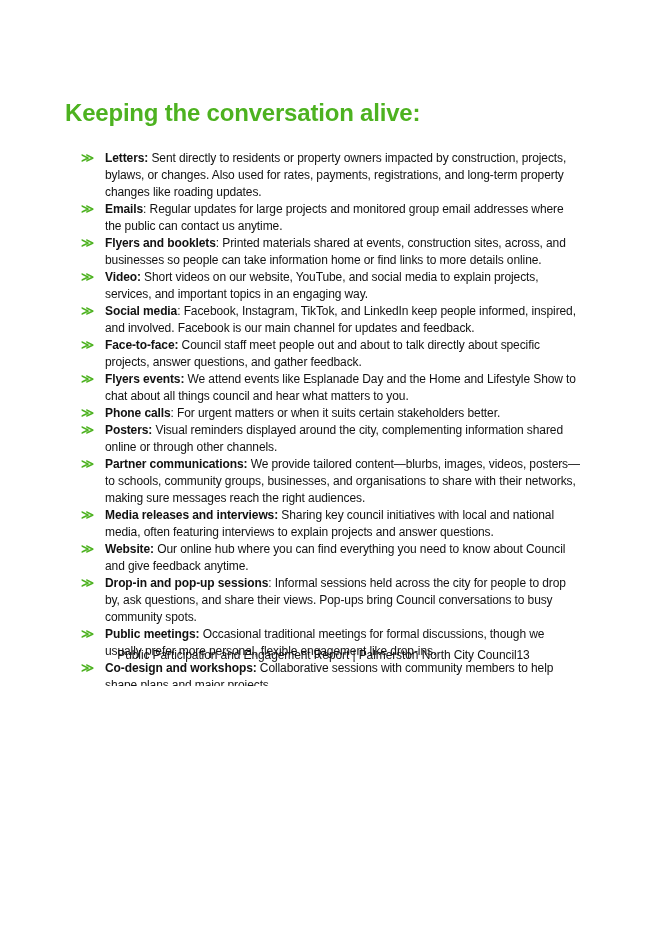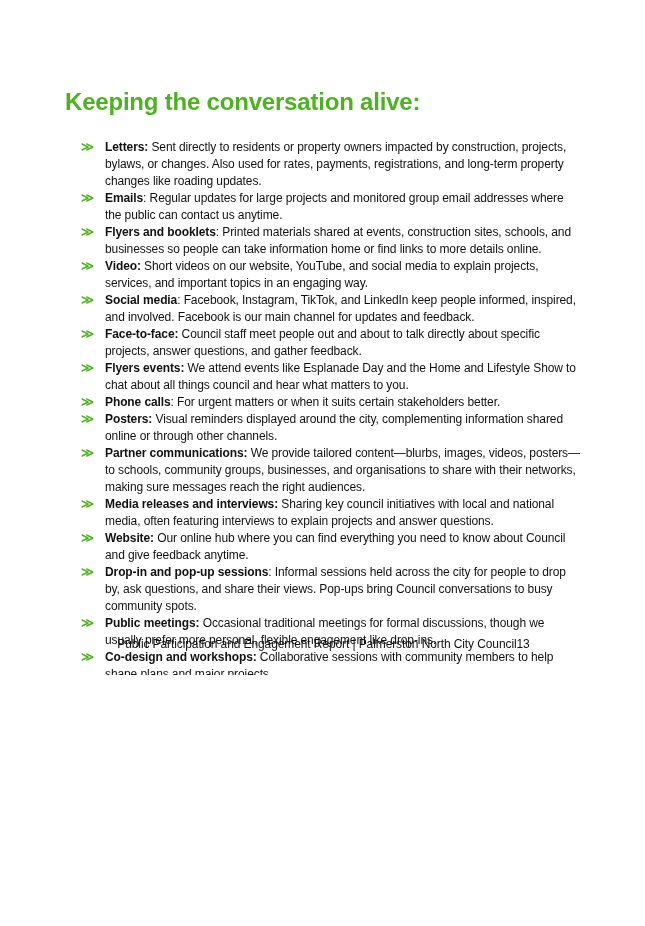--- a/index.html
+++ b/index.html
@@ -8,21 +8,21 @@
   body {
     font-family: "Liberation Sans", sans-serif;
     color: var(--ink);
   }
   .page {
     position: relative;
     width: 645px;
     height: 674px;
     background: #ffffff;
     overflow: hidden;
-    margin: 1px auto;
+    margin: 12px auto;
   }
   .content {
     position: absolute;
     left: 65px;
     right: 63px;
     top: 0;
   }
   .doc-title {
     margin-top: 82px;
     color: var(--accent);
@@ -78,21 +78,21 @@
   <div class="content">
 
     <h1 class="doc-title">
         <div>Keeping the conversation alive:</div>
       </h1>
 
 
     <ul class="channel-list">
       <li class="channel-item"><span class="bullet">≫</span><span class="term">Letters:</span><span class="desc"> Sent directly to residents or property owners impacted by construction, projects, bylaws, or changes. Also used for rates, payments, registrations, and long-term property changes like roading updates.</span></li>
         <li class="channel-item"><span class="bullet">≫</span><span class="term">Emails</span><span class="desc">: Regular updates for large projects and monitored group email addresses where the public can contact us anytime.</span></li>
-        <li class="channel-item"><span class="bullet">≫</span><span class="term">Flyers and booklets</span><span class="desc">: Printed materials shared at events, construction sites, schools, and businesses so people can take information home or find links to more details online.</span></li>
+        <li class="channel-item"><span class="bullet">≫</span><span class="term">Flyers and booklets</span><span class="desc">: Printed materials shared at events, construction sites, across, and businesses so people can take information home or find links to more details online.</span></li>
         <li class="channel-item"><span class="bullet">≫</span><span class="term">Video:</span><span class="desc"> Short videos on our website, YouTube, and social media to explain projects, services, and important topics in an engaging way.</span></li>
         <li class="channel-item"><span class="bullet">≫</span><span class="term">Social media</span><span class="desc">: Facebook, Instagram, TikTok, and LinkedIn keep people informed, inspired, and involved. Facebook is our main channel for updates and feedback.</span></li>
         <li class="channel-item"><span class="bullet">≫</span><span class="term">Face-to-face:</span><span class="desc"> Council staff meet people out and about to talk directly about specific projects, answer questions, and gather feedback.</span></li>
         <li class="channel-item"><span class="bullet">≫</span><span class="term">Flyers events:</span><span class="desc"> We attend events like Esplanade Day and the Home and Lifestyle Show to chat about all things council and hear what matters to you.</span></li>
         <li class="channel-item"><span class="bullet">≫</span><span class="term">Phone calls</span><span class="desc">: For urgent matters or when it suits certain stakeholders better.</span></li>
         <li class="channel-item"><span class="bullet">≫</span><span class="term">Posters:</span><span class="desc"> Visual reminders displayed around the city, complementing information shared online or through other channels.</span></li>
         <li class="channel-item"><span class="bullet">≫</span><span class="term">Partner communications:</span><span class="desc"> We provide tailored content—blurbs, images, videos, posters—to schools, community groups, businesses, and organisations to share with their networks, making sure messages reach the right audiences.</span></li>
         <li class="channel-item"><span class="bullet">≫</span><span class="term">Media releases and interviews:</span><span class="desc"> Sharing key council initiatives with local and national media, often featuring interviews to explain projects and answer questions.</span></li>
         <li class="channel-item"><span class="bullet">≫</span><span class="term">Website:</span><span class="desc"> Our online hub where you can find everything you need to know about Council and give feedback anytime.</span></li>
         <li class="channel-item"><span class="bullet">≫</span><span class="term">Drop-in and pop-up sessions</span><span class="desc">: Informal sessions held across the city for people to drop by, ask questions, and share their views. Pop-ups bring Council conversations to busy community spots.</span></li>

